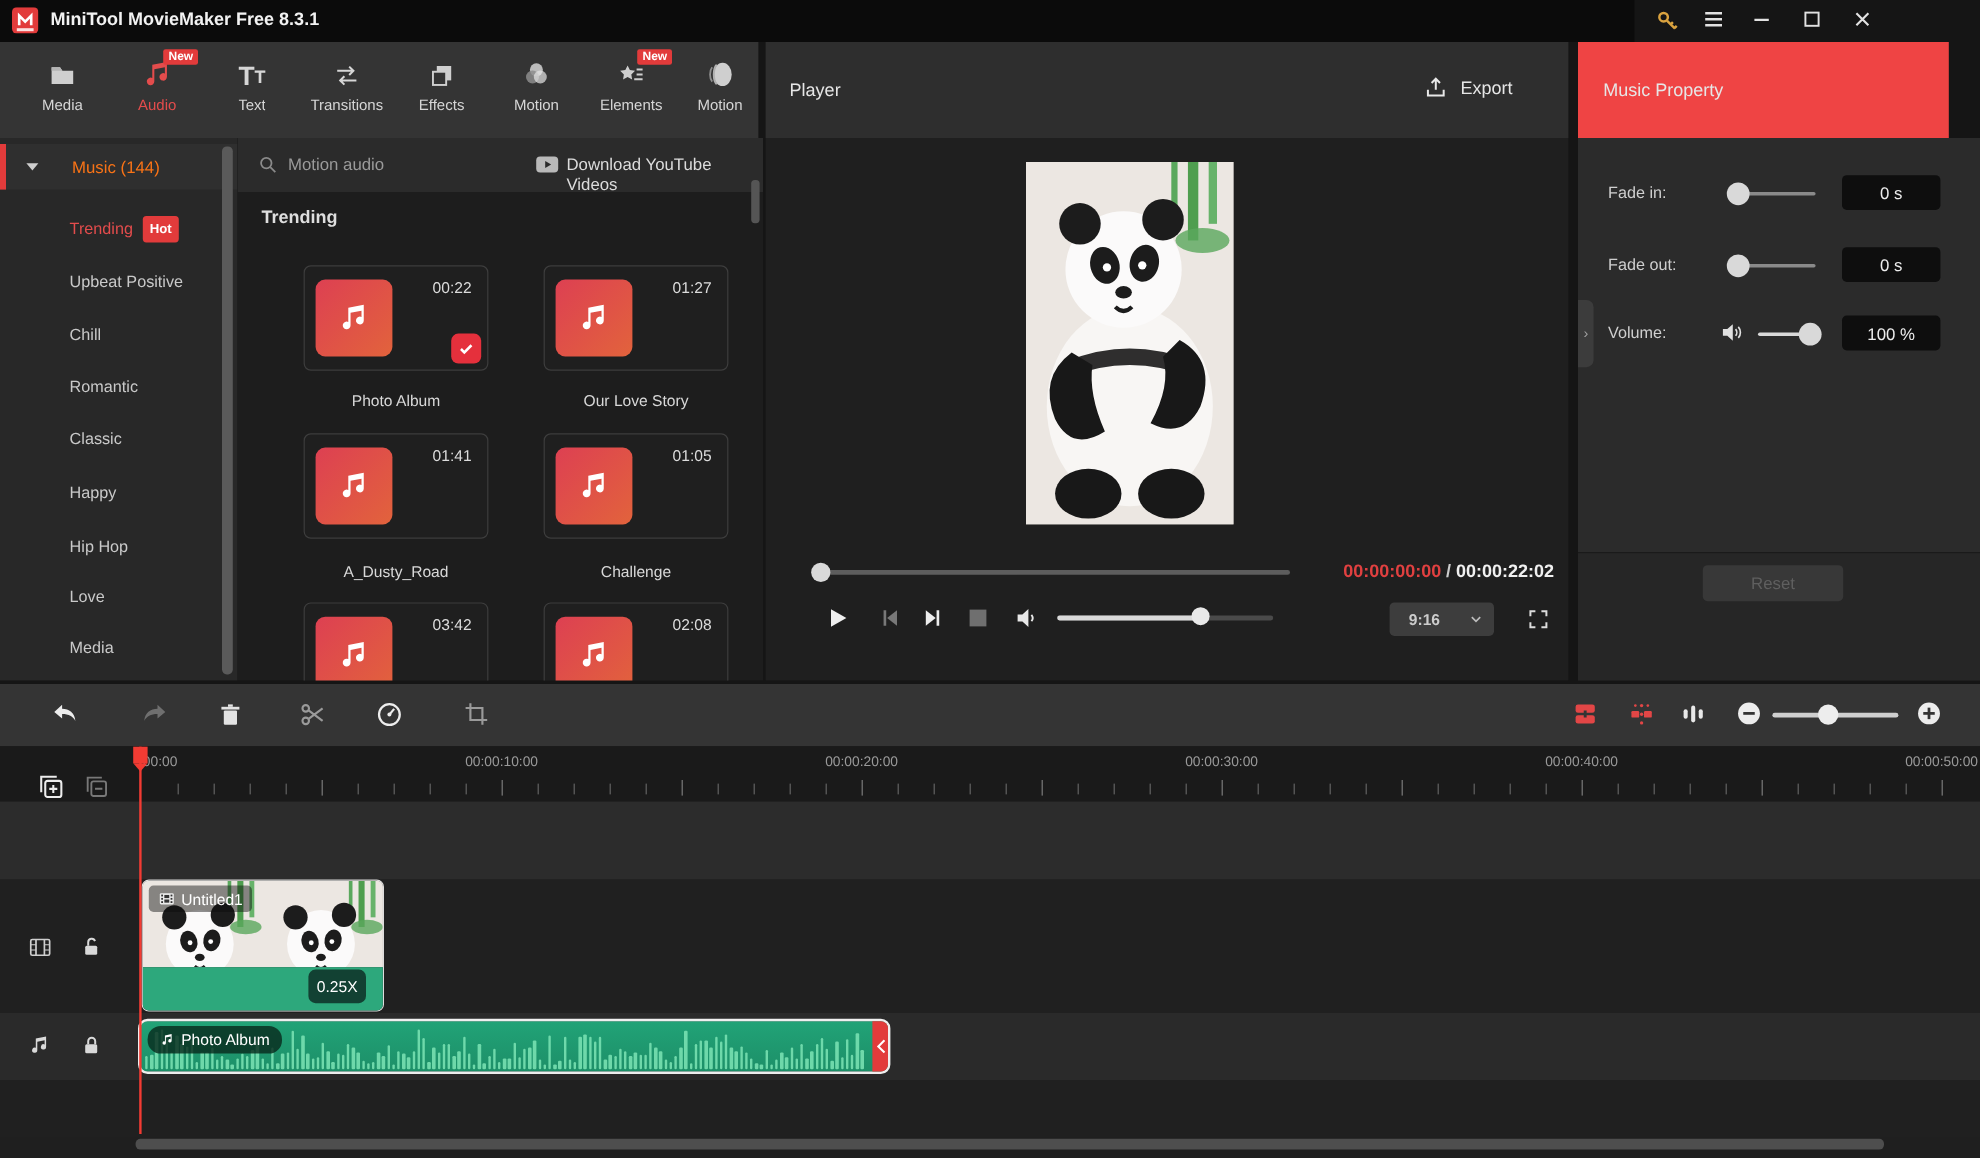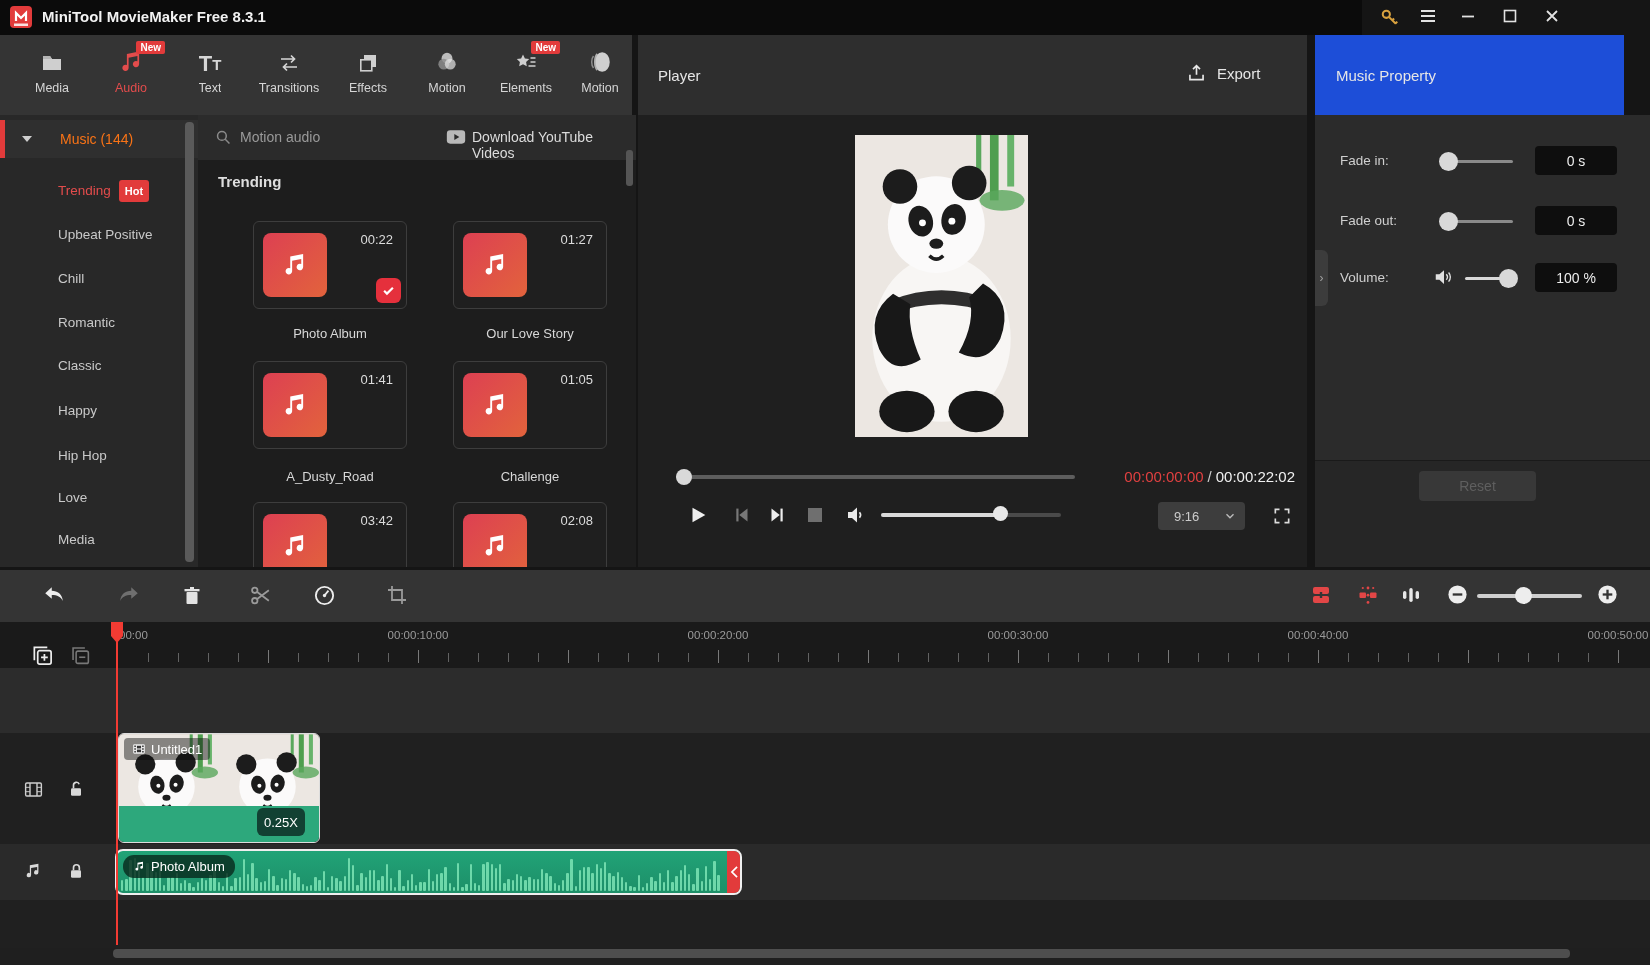--- a/index.html
+++ b/index.html
@@ -11,21 +11,21 @@
   svg { display:block; }
 
   
   #titlebar { left:0; top:0; width:1362px; height:35px; background:#0b0b0b; }
   #titlebar .title { color:#f2f2f2; font-size:15px; font-weight:bold; }
 
   
   .hdr { top:35px; height:80px; background:#303030; }
   #tabbar { left:0; width:632px; background:#343434; }
   #player-hdr { left:638px; width:669px; background:#2e2e2e; }
-  #prop-hdr { left:1315px; width:309px; background:#1d4ed8; }
+  #prop-hdr { left:1315px; width:309px; background:#ef4444; }
   .hdr-title { color:#e6e6e6; font-size:15px; }
 
   .tab { position:absolute; top:10px; width:72px; height:62px; display:flex; flex-direction:column;
     align-items:center; cursor:pointer; }
   .tab .icn { height:30px; display:flex; align-items:flex-end; justify-content:center; }
   .tab-label { margin-top:6px; font-size:12.5px; color:#d6d6d6; max-width:66px; overflow:hidden; white-space:nowrap; }
   .tab.active .tab-label { color:#e34c4c; }
   .badge-new { position:absolute; top:-4px; right:2px; background:#e23b3b; color:#fff; font-size:10px;
     font-weight:bold; padding:1px 4px; border-radius:2px; }
 
@@ -53,21 +53,21 @@
     border-radius:6px; cursor:pointer; }
   .card .tile { position:absolute; left:9px; top:11px; width:64px; height:64px; border-radius:8px;
     background:linear-gradient(135deg,#dd4052,#e2633c); display:flex; align-items:center; justify-content:center; }
   .card .dur { position:absolute; right:13px; top:10px; color:#dcdcdc; font-size:13px; }
   .card .chk { position:absolute; right:5px; bottom:5px; width:25px; height:25px; border-radius:6px;
     background:#e5303c; display:flex; align-items:center; justify-content:center; }
   .card-name { position:absolute; width:154px; text-align:center; color:#d8d8d8; font-size:13px; }
   #audio-scroll { position:absolute; left:428px; top:35px; width:7px; height:36px; border-radius:3px; background:#555; }
 
   
-  #player-body { left:638px; top:115px; width:669px; height:452px; background:#1f1f1f; overflow:hidden; }
+  #player-body { left:638px; top:115px; width:669px; height:452px; background:#1f1f1f; overflow:hidden;font-weight:bold; }
   #video-frame { position:absolute; left:217px; top:20px; width:173px; height:302px; background:#ece7e2; overflow:hidden; }
   #seek-track { position:absolute; left:38px; top:360px; width:399px; height:4px; background:#5d5d5d; border-radius:2px; cursor:pointer; }
   #seek-handle { position:absolute; left:38px; top:354px; width:16px; height:16px; border-radius:50%; background:#d9d9d9; cursor:pointer; }
   #time-display { position:absolute; right:12px; top:353px; font-size:15px; white-space:nowrap; }
   #time-display .cur { color:#e04040; }
   #time-display .sep { color:#cccccc; margin:0 4px; }
   #time-display .tot { color:#f0f0f0; }
   .pctl { position:absolute; top:388px; width:24px; height:24px; cursor:pointer; }
   #vol-track { position:absolute; left:243px; top:398px; width:180px; height:4px; border-radius:2px; background:#4a4a4a; cursor:pointer; }
   #vol-fill { position:absolute; left:0; top:0; width:120px; height:4px; border-radius:2px; background:#d9d9d9; }

